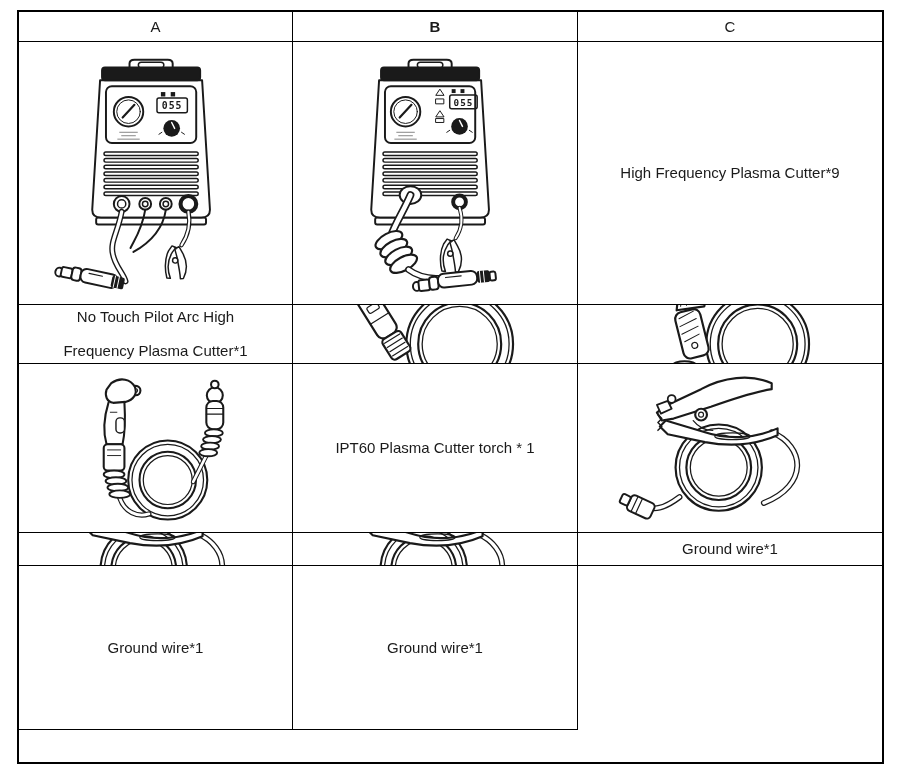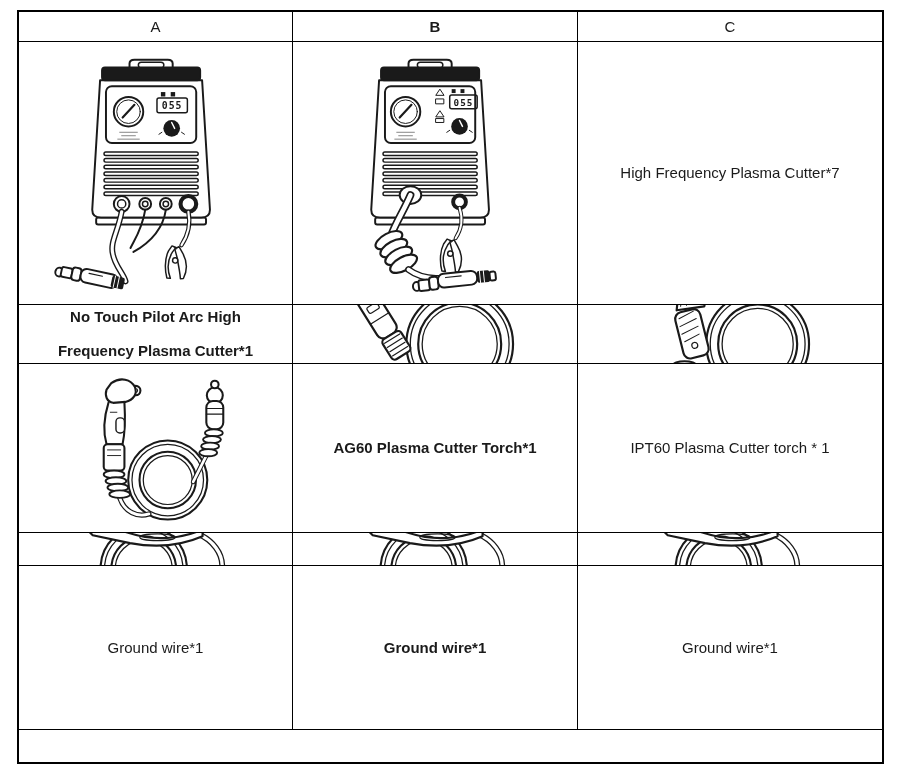--- a/index.html
+++ b/index.html
@@ -24,21 +24,21 @@
     overflow:hidden;
   }
   .parts-table > .cell:nth-child(3n){border-right:none;}
   .parts-table > .cell:nth-child(n+19){border-bottom:none;}
   .head{font-size:15px;}
   .head.bold{font-weight:bold;}
   .label{
     font-size:15px;text-align:center;line-height:34px;
     padding:0 22px;
   }
-  .label.bold{font-weight:bold;}
+  .label.bold{font-weight:normal;}
   svg text.readout{
     font-family:"DejaVu Sans Mono", monospace;
     font-weight:bold;fill:#1a1a1a;letter-spacing:1px;
   }
 </style>
 </head>
 <body>
 
 <svg width="0" height="0" style="position:absolute" aria-hidden="true">
 <defs>
@@ -352,40 +352,39 @@
       <text class="readout" x="141.5" y="66.5" font-size="10" text-anchor="middle">055</text>
     </svg>
   </div>
   <div class="cell">
     <svg width="250" height="258" viewBox="0 0 250 263">
       <use href="#art-machine-c"></use>
       <text class="readout" x="154" y="63" font-size="9.5" text-anchor="middle">055</text>
     </svg>
   </div>
 
-  <div class="cell label">High Frequency Plasma Cutter*7</div>
+  <div class="cell label">High Frequency Plasma Cutter*9</div>
   <div class="cell label bold">No Touch Pilot Arc High Frequency Plasma Cutter*1</div>
 
   <div class="cell">
     <svg width="268" height="163" viewBox="0 0 270 165">
       <use href="#art-torch-a"></use>
     </svg>
   </div>
   <div class="cell">
     <svg width="278" height="163" viewBox="0 0 280 165">
       <use href="#art-torch-b"></use>
     </svg>
   </div>
   <div class="cell">
     <svg width="288" height="163" viewBox="0 0 290 165">
       <use href="#art-torch-c"></use>
     </svg>
   </div>
 
-  <div class="cell label bold">AG60 Plasma Cutter Torch*1</div>
   <div class="cell label">IPT60 Plasma Cutter torch * 1</div>
 
   <div class="cell">
     <svg width="255" height="158" viewBox="0 0 260 160">
       <use href="#art-ground"></use>
     </svg>
   </div>
   <div class="cell">
     <svg width="255" height="158" viewBox="0 0 260 160">
       <use href="#art-ground"></use>

